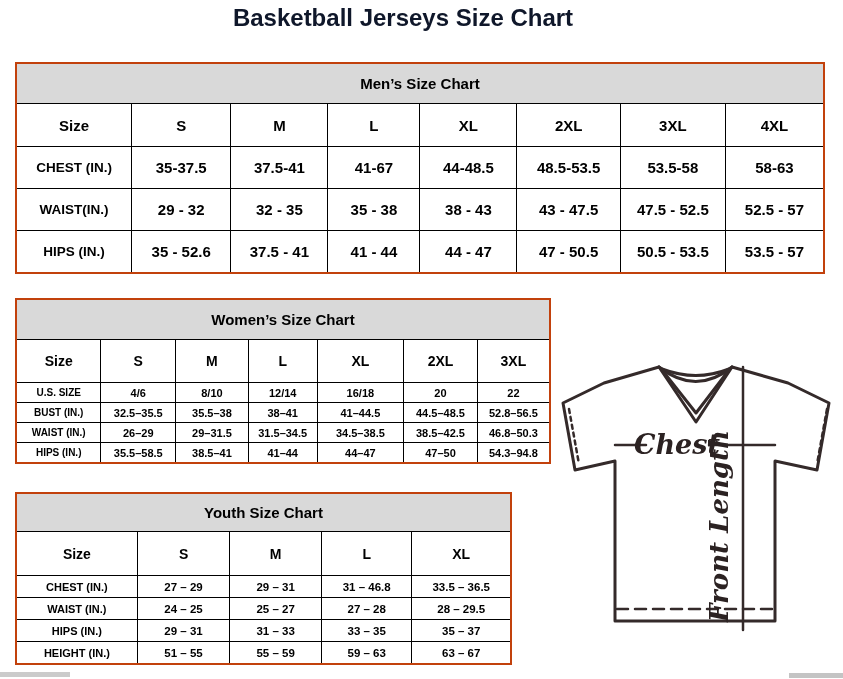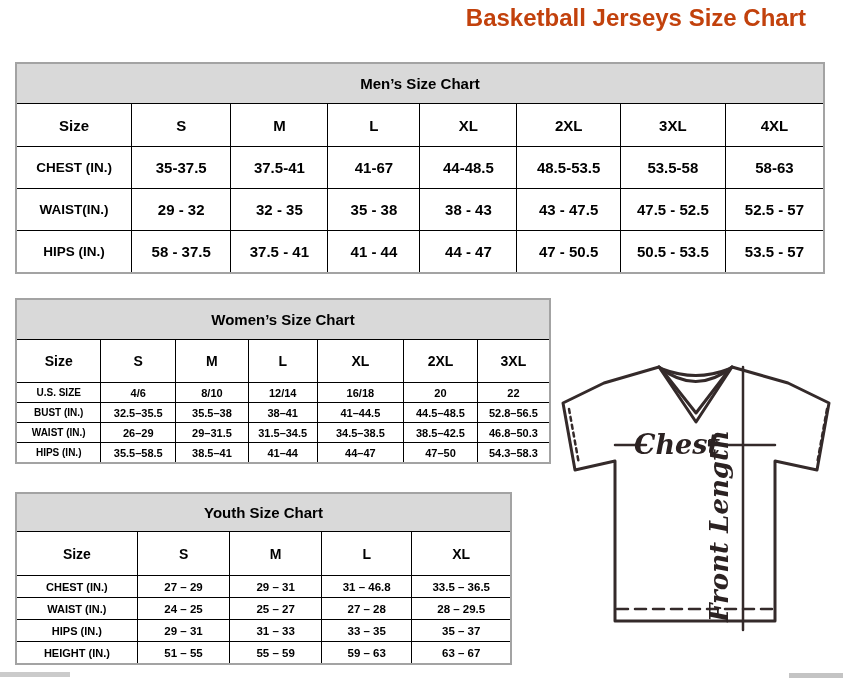--- a/index.html
+++ b/index.html
@@ -2,25 +2,25 @@
 <html><head>
 <meta charset="utf-8">
 <style>
   html,body{margin:0;padding:0;}
   body{
     width:843px;height:679px;position:relative;background:#ffffff;
     font-family:"Liberation Sans",sans-serif;overflow:hidden;
   }
   .page-title{
     position:absolute;left:0;top:4px;width:806px;margin:0;
-    text-align:right;font-size:24px;font-weight:bold;color:#c2410c;
+    text-align:center;font-size:24px;font-weight:bold;color:#0f172a;
   }
   table{
     position:absolute;border-collapse:collapse;table-layout:fixed;
-    border:2px solid #a3a3a3;background:#fff;
+    border:2px solid #c2410c;background:#fff;
   }
   th,td{
     border:1px solid #000;text-align:center;vertical-align:middle;
     font-weight:bold;color:#000;padding:0 2px;overflow:hidden;white-space:nowrap;
   }
   .tbl-title{background:#d9d9d9;font-size:15px;}
   
   #men-table{left:15px;top:62px;width:810px;}
   #men-table .tbl-title{height:39px;}
   #men-table .size-row th{height:42px;font-size:15px;}
@@ -95,21 +95,21 @@
         <td>29 - 32</td>
         <td>32 - 35</td>
         <td>35 - 38</td>
         <td>38 - 43</td>
         <td>43 - 47.5</td>
         <td>47.5 - 52.5</td>
         <td>52.5 - 57</td>
       </tr>
       <tr class="data-row">
         <td class="row-label">HIPS (IN.)</td>
-        <td>58 - 37.5</td>
+        <td>35 - 52.6</td>
         <td>37.5 - 41</td>
         <td>41 - 44</td>
         <td>44 - 47</td>
         <td>47 - 50.5</td>
         <td>50.5 - 53.5</td>
         <td>53.5 - 57</td>
       </tr>
     </tbody>
   </table>
 <table id="women-table">
@@ -162,21 +162,21 @@
         <td>38.5–42.5</td>
         <td>46.8–50.3</td>
       </tr>
       <tr class="data-row">
         <td class="row-label">HIPS (IN.)</td>
         <td>35.5–58.5</td>
         <td>38.5–41</td>
         <td>41–44</td>
         <td>44–47</td>
         <td>47–50</td>
-        <td>54.3–58.3</td>
+        <td>54.3–94.8</td>
       </tr>
     </tbody>
   </table>
 <table id="youth-table">
     <colgroup>
       <col style="width: 24.5%;">
       <col style="width: 18.7%;">
       <col style="width: 18.5%;">
       <col style="width: 18.3%;">
       <col style="width: 20%;">

